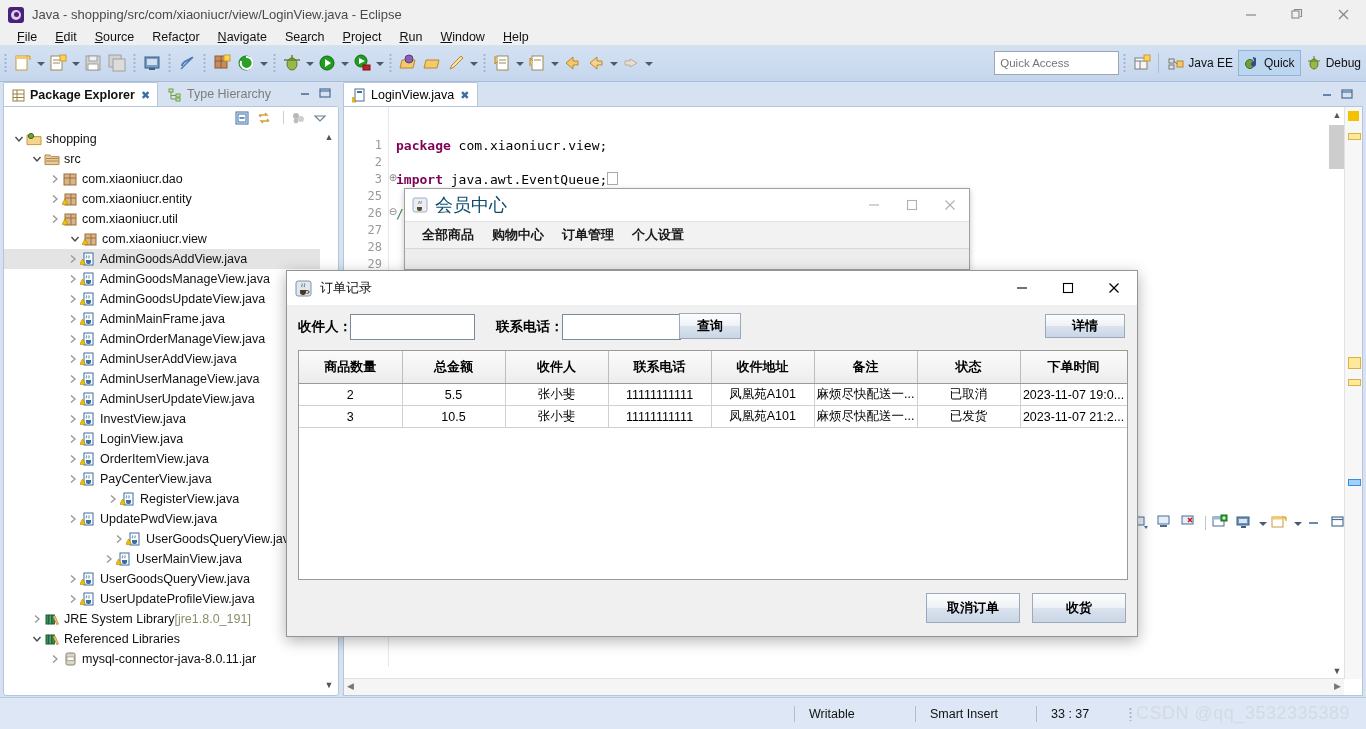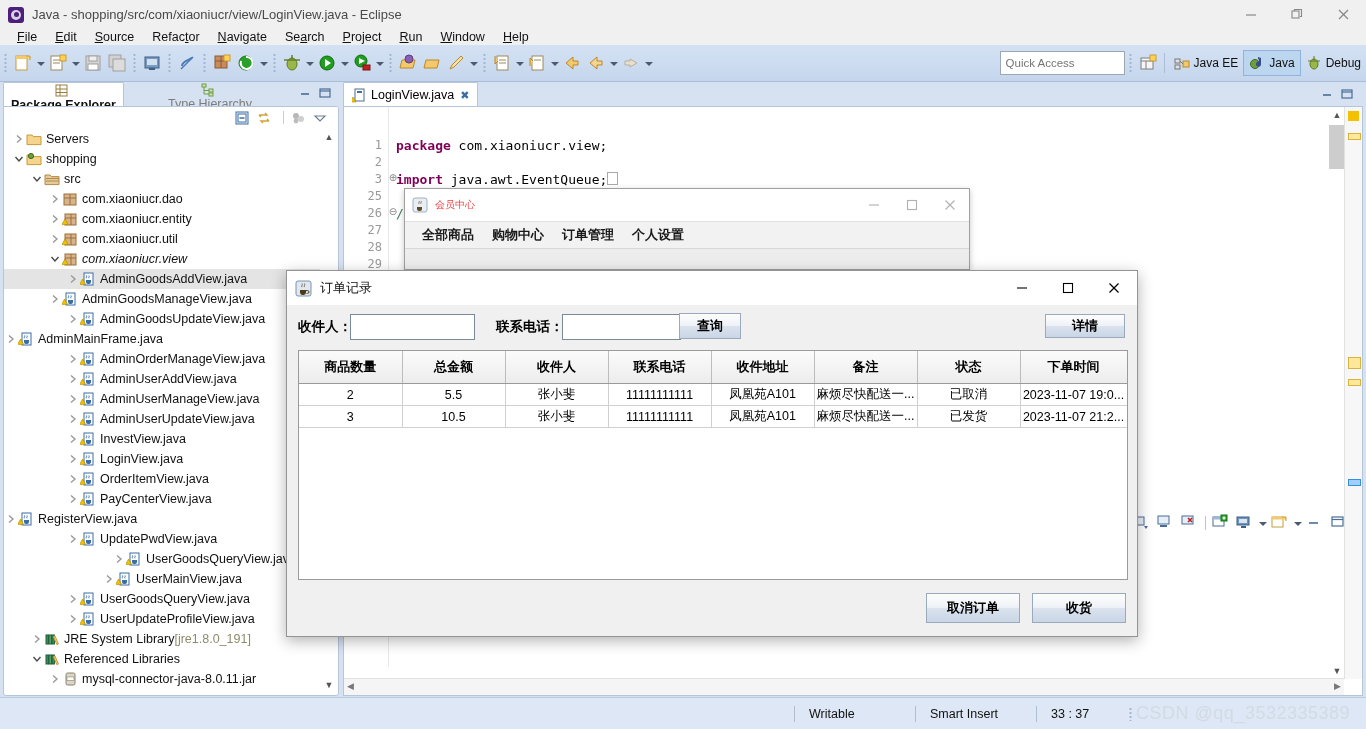--- a/index.html
+++ b/index.html
@@ -42,21 +42,21 @@
   .qa-wrap{margin-left:auto;display:flex;align-items:center;}
   .quick-access{width:116px;height:20px;background:#fff;border:1px solid #9aa7b5;
     font-size:11.5px;color:#7b7b7b;display:flex;align-items:center;padding-left:5px;}
   .persp{display:flex;align-items:center;height:24px;padding:0 5px;font-size:12px;color:#111;white-space:nowrap;}
   .persp.active{background:#bcd6f0;border:1px solid #8eb4dd;}
   .persp-ico{width:16px;height:16px;margin-right:4px;position:relative;flex:none;}
 
   
   .leftpanel{position:absolute;left:3px;top:82px;width:336px;height:614px;}
   .tabrow{position:relative;height:24px;}
-  .vtab{position:absolute;top:0;height:24px;display:flex;align-items:center;padding:0 7px;font-size:12.5px;flex-direction:column;}
+  .vtab{position:absolute;top:0;height:24px;display:flex;align-items:center;padding:0 7px;font-size:12.5px;}
   .vtab.sel{left:0;background:#fff;border:1px solid #b6c6da;border-bottom:none;color:#111;font-weight:bold;border-radius:2px 2px 0 0;}
   .vtab.unsel{left:158px;color:#7d7d7d;}
   .tabico{width:15px;height:15px;margin-right:4px;position:relative;flex:none;}
   .tab-x{margin-left:6px;color:#3a6ea5;font-size:11px;}
   .vtoolbtns{position:absolute;right:4px;top:3px;display:flex;align-items:center;}
   .vtb{width:16px;height:16px;margin:0 2px;position:relative;}
   .panel-body{position:absolute;left:0;top:24px;width:334px;height:588px;background:#fff;border:1px solid #b6c6da;border-radius:0 3px 3px 3px;overflow:hidden;}
   .viewbar{height:22px;position:relative;background:#fff;}
   .tree{position:absolute;left:0;top:22px;width:316px;height:564px;overflow:hidden;}
   .trow{height:20px;display:flex;align-items:center;white-space:nowrap;font-size:12.5px;color:#111;}
@@ -86,21 +86,21 @@
   .eh-scroll{position:absolute;left:0;bottom:0;width:1000px;height:16px;background:#f5f5f5;border-top:1px solid #e2e2e2;}
   .ev-scroll{position:absolute;right:17px;top:0;width:16px;height:572px;background:#fff;}
   .ev-thumb{position:absolute;left:0;top:18px;width:16px;height:44px;background:#cdcdcd;}
   .overview{position:absolute;right:0;top:0;width:17px;height:572px;background:#f7f7f7;border-left:1px solid #e2e2e2;}
   .ov-mark{position:absolute;left:3px;width:11px;height:5px;}
 
   
   .memberwin{position:absolute;left:404px;top:188px;width:564px;height:80px;background:#f5f5f5;border:1px solid #a0a0a0;box-shadow:0 2px 6px rgba(0,0,0,.22);}
   .mw-title{height:32px;display:flex;align-items:center;background:#fff;border-bottom:1px solid #e0e0e0;}
   .mw-ico{width:16px;height:16px;margin:0 7px;position:relative;flex:none;}
-  .mw-name{font-size:10px;color:#ef4444;}
+  .mw-name{font-size:18px;color:#0c4a6e;}
   .mw-btns{margin-left:auto;display:flex;}
   .mw-btn{width:38px;height:32px;display:flex;align-items:center;justify-content:center;color:#aaa;}
   .mw-menu{height:26px;display:flex;align-items:center;background:#f2f2f2;border-bottom:1px solid #d8d8d8;padding-left:8px;}
   .mw-mi{padding:0 9px;font-size:13px;font-weight:bold;color:#1a1a1a;white-space:nowrap;}
   .mw-content{height:20px;background:#ededed;}
 
   
   .orderwin{position:absolute;left:286px;top:270px;width:850px;height:365px;background:#f0f0f0;border:1px solid #949494;box-shadow:0 4px 14px rgba(0,0,0,.30);}
   .ow-title{height:34px;display:flex;align-items:center;background:#fff;}
   .ow-ico{width:17px;height:17px;margin:0 8px;position:relative;flex:none;}
@@ -345,21 +345,21 @@
         </span>
         <span>Java EE</span>
       </div>
       <div class="persp active">
         <span class="persp-ico">
           <svg width="16" height="16" viewBox="0 0 16 16">
               <circle cx="6" cy="9" r="4.5" fill="#6f9e3f" stroke="#3f6a1c"></circle>
               <path d="M9 2 L12 3 L12 9 A2.5 2.5 0 1 1 10 6.6 L10 4.5 L9 4.2 Z" fill="#3a4a8f"></path>
             </svg>
         </span>
-        <span>Java</span>
+        <span>Quick</span>
       </div>
       <div class="persp">
         <span class="persp-ico">
           <svg width="16" height="16" viewBox="0 0 16 16">
               <ellipse cx="8" cy="9" rx="4" ry="5" fill="#9ab84a" stroke="#5f7a20"></ellipse>
               <line x1="2" y1="6" x2="14" y2="6" stroke="#5f7a20"></line>
               <line x1="8" y1="1" x2="8" y2="5" stroke="#5f7a20"></line>
             </svg>
         </span>
         <span>Debug</span>
@@ -434,31 +434,20 @@
           <svg width="16" height="16" viewBox="0 0 16 16">
               <path d="M3 6 L13 6 L8 11 Z" fill="none" stroke="#6d7f93" stroke-width="1.2"></path>
             </svg>
         </span>
       </div>
 
       <div class="tree" id="tree">
           <div class="trow" style="padding-left: 8px;">
             <span class="twist">
               <svg width="10" height="10" viewBox="0 0 10 10">
-                <path d="M3 1.5 L7 5 L3 8.5" fill="none" stroke="#9a9a9a" stroke-width="1.4"></path>
-              </svg>
-            </span>
-            <span class="ticon"><svg width="16" height="16" viewBox="0 0 16 16">
-                <path d="M1 4 h5 l1.4 1.6 h7.6 v8 h-14z" fill="#f5d48c" stroke="#c79a3a"></path>
-              </svg></span>
-            <span class="tlabel">Servers</span>
-          </div>
-          <div class="trow" style="padding-left: 8px;">
-            <span class="twist">
-              <svg width="10" height="10" viewBox="0 0 10 10">
                 <path d="M1.5 3 L5 7 L8.5 3" fill="none" stroke="#4a4a4a" stroke-width="1.4"></path>
               </svg>
             </span>
             <span class="ticon"><svg width="16" height="16" viewBox="0 0 16 16">
                 <path d="M1 4 h5 l1.4 1.6 h7.6 v8 h-14z" fill="#f5d48c" stroke="#c79a3a"></path>
                 <circle cx="5" cy="5" r="2.6" fill="#6f9e3f" stroke="#3f6a1c"></circle>
               </svg></span>
             <span class="tlabel">shopping</span>
           </div>
           <div class="trow" style="padding-left: 26px;">
@@ -507,21 +496,21 @@
               </svg>
             </span>
             <span class="ticon"><svg width="16" height="16" viewBox="0 0 16 16">
                 <rect x="3" y="3" width="11" height="11" fill="#d8b48a" stroke="#9b6f3a"></rect>
                 <line x1="3" y1="7" x2="14" y2="7" stroke="#9b6f3a"></line>
                 <line x1="9" y1="3" x2="9" y2="14" stroke="#9b6f3a"></line>
                 <path d="M3 8 l3.2 5.6 h-6.4z" fill="#f2c200" stroke="#a88800" stroke-width=".6"></path>
               </svg></span>
             <span class="tlabel">com.xiaoniucr.util</span>
           </div>
-          <div class="trow" style="padding-left: 44px; font-style: italic;">
+          <div class="trow" style="padding-left: 64px;">
             <span class="twist">
               <svg width="10" height="10" viewBox="0 0 10 10">
                 <path d="M1.5 3 L5 7 L8.5 3" fill="none" stroke="#4a4a4a" stroke-width="1.4"></path>
               </svg>
             </span>
             <span class="ticon"><svg width="16" height="16" viewBox="0 0 16 16">
                 <rect x="3" y="3" width="11" height="11" fill="#d8b48a" stroke="#9b6f3a"></rect>
                 <line x1="3" y1="7" x2="14" y2="7" stroke="#9b6f3a"></line>
                 <line x1="9" y1="3" x2="9" y2="14" stroke="#9b6f3a"></line>
                 <path d="M3 8 l3.2 5.6 h-6.4z" fill="#f2c200" stroke="#a88800" stroke-width=".6"></path>
@@ -535,21 +524,21 @@
               </svg>
             </span>
             <span class="ticon"><svg width="16" height="16" viewBox="0 0 16 16">
                 <rect x="4" y="2" width="9" height="12" fill="#fff" stroke="#3b6ea5"></rect>
                 <path d="M6.5 4.5 c1 1 -1 1.8 0 2.8 M9 4.5 c1 1 -1 1.8 0 2.8" stroke="#3b6ea5" fill="none"></path>
                 <path d="M6 9 h5 v2 a2 2 0 0 1 -2 2 h-1 a2 2 0 0 1 -2 -2z" fill="#3b6ea5"></path>
                 <path d="M2.6 8 l3 5.4 h-6z" fill="#f2c200" stroke="#a88800" stroke-width=".6"></path>
               </svg></span>
             <span class="tlabel">AdminGoodsAddView.java</span>
           </div>
-          <div class="trow" style="padding-left: 44px;">
+          <div class="trow" style="padding-left: 62px;">
             <span class="twist">
               <svg width="10" height="10" viewBox="0 0 10 10">
                 <path d="M3 1.5 L7 5 L3 8.5" fill="none" stroke="#9a9a9a" stroke-width="1.4"></path>
               </svg>
             </span>
             <span class="ticon"><svg width="16" height="16" viewBox="0 0 16 16">
                 <rect x="4" y="2" width="9" height="12" fill="#fff" stroke="#3b6ea5"></rect>
                 <path d="M6.5 4.5 c1 1 -1 1.8 0 2.8 M9 4.5 c1 1 -1 1.8 0 2.8" stroke="#3b6ea5" fill="none"></path>
                 <path d="M6 9 h5 v2 a2 2 0 0 1 -2 2 h-1 a2 2 0 0 1 -2 -2z" fill="#3b6ea5"></path>
                 <path d="M2.6 8 l3 5.4 h-6z" fill="#f2c200" stroke="#a88800" stroke-width=".6"></path>
@@ -563,21 +552,21 @@
               </svg>
             </span>
             <span class="ticon"><svg width="16" height="16" viewBox="0 0 16 16">
                 <rect x="4" y="2" width="9" height="12" fill="#fff" stroke="#3b6ea5"></rect>
                 <path d="M6.5 4.5 c1 1 -1 1.8 0 2.8 M9 4.5 c1 1 -1 1.8 0 2.8" stroke="#3b6ea5" fill="none"></path>
                 <path d="M6 9 h5 v2 a2 2 0 0 1 -2 2 h-1 a2 2 0 0 1 -2 -2z" fill="#3b6ea5"></path>
                 <path d="M2.6 8 l3 5.4 h-6z" fill="#f2c200" stroke="#a88800" stroke-width=".6"></path>
               </svg></span>
             <span class="tlabel">AdminGoodsUpdateView.java</span>
           </div>
-          <div class="trow" style="">
+          <div class="trow" style="padding-left: 62px;">
             <span class="twist">
               <svg width="10" height="10" viewBox="0 0 10 10">
                 <path d="M3 1.5 L7 5 L3 8.5" fill="none" stroke="#9a9a9a" stroke-width="1.4"></path>
               </svg>
             </span>
             <span class="ticon"><svg width="16" height="16" viewBox="0 0 16 16">
                 <rect x="4" y="2" width="9" height="12" fill="#fff" stroke="#3b6ea5"></rect>
                 <path d="M6.5 4.5 c1 1 -1 1.8 0 2.8 M9 4.5 c1 1 -1 1.8 0 2.8" stroke="#3b6ea5" fill="none"></path>
                 <path d="M6 9 h5 v2 a2 2 0 0 1 -2 2 h-1 a2 2 0 0 1 -2 -2z" fill="#3b6ea5"></path>
                 <path d="M2.6 8 l3 5.4 h-6z" fill="#f2c200" stroke="#a88800" stroke-width=".6"></path>
@@ -689,21 +678,21 @@
               </svg>
             </span>
             <span class="ticon"><svg width="16" height="16" viewBox="0 0 16 16">
                 <rect x="4" y="2" width="9" height="12" fill="#fff" stroke="#3b6ea5"></rect>
                 <path d="M6.5 4.5 c1 1 -1 1.8 0 2.8 M9 4.5 c1 1 -1 1.8 0 2.8" stroke="#3b6ea5" fill="none"></path>
                 <path d="M6 9 h5 v2 a2 2 0 0 1 -2 2 h-1 a2 2 0 0 1 -2 -2z" fill="#3b6ea5"></path>
                 <path d="M2.6 8 l3 5.4 h-6z" fill="#f2c200" stroke="#a88800" stroke-width=".6"></path>
               </svg></span>
             <span class="tlabel">PayCenterView.java</span>
           </div>
-          <div class="trow" style="">
+          <div class="trow" style="padding-left: 62px; margin-left: 40px;">
             <span class="twist">
               <svg width="10" height="10" viewBox="0 0 10 10">
                 <path d="M3 1.5 L7 5 L3 8.5" fill="none" stroke="#9a9a9a" stroke-width="1.4"></path>
               </svg>
             </span>
             <span class="ticon"><svg width="16" height="16" viewBox="0 0 16 16">
                 <rect x="4" y="2" width="9" height="12" fill="#fff" stroke="#3b6ea5"></rect>
                 <path d="M6.5 4.5 c1 1 -1 1.8 0 2.8 M9 4.5 c1 1 -1 1.8 0 2.8" stroke="#3b6ea5" fill="none"></path>
                 <path d="M6 9 h5 v2 a2 2 0 0 1 -2 2 h-1 a2 2 0 0 1 -2 -2z" fill="#3b6ea5"></path>
                 <path d="M2.6 8 l3 5.4 h-6z" fill="#f2c200" stroke="#a88800" stroke-width=".6"></path>

